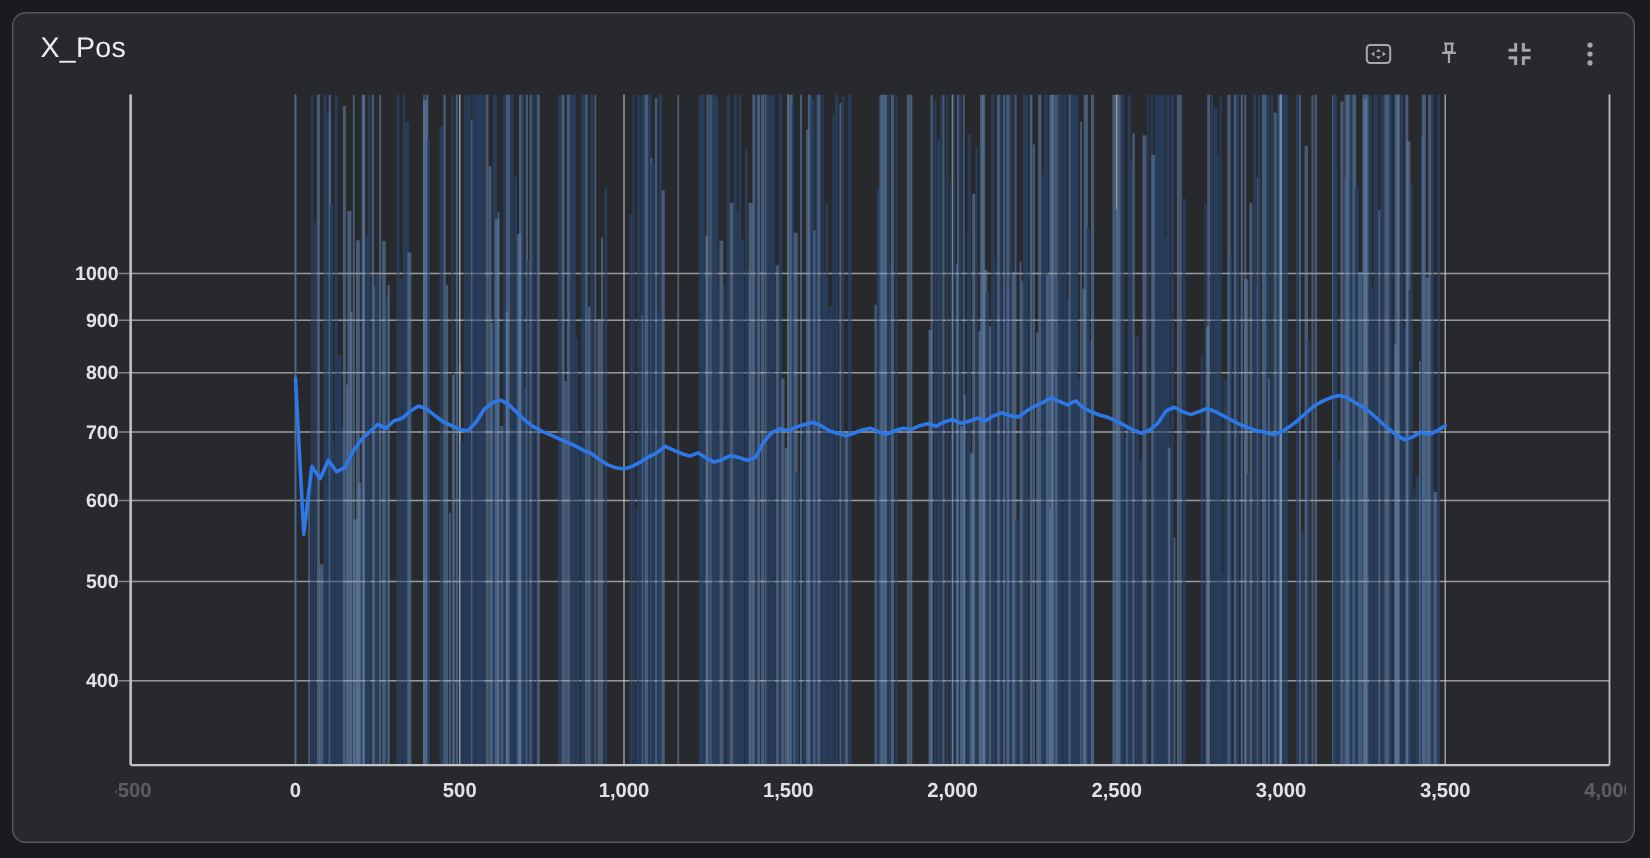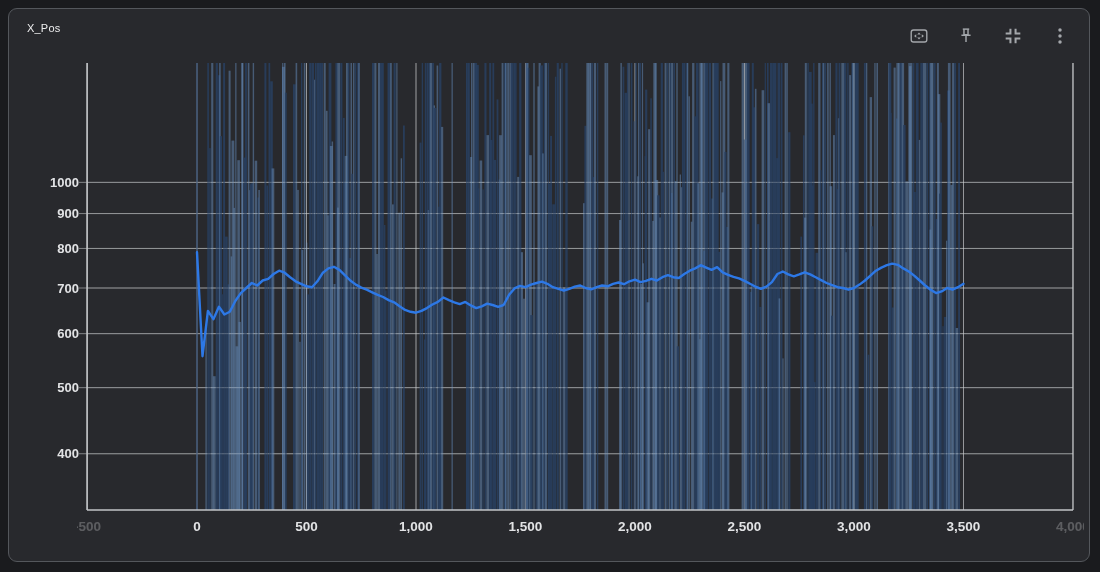--- a/index.html
+++ b/index.html
@@ -1,20 +1,20 @@
 <!DOCTYPE html>
 <html><head>
 <meta charset="utf-8">
 <style>
   html,body{margin:0;padding:0;background:#131416;}
   .page{position:relative;width:1100px;height:572px;background:#1a1b1e;overflow:hidden;
         font-family:"Liberation Sans",sans-serif;}
   .panel{position:absolute;left:8px;top:8px;width:1082px;height:554px;background:#28292d;
          border:1px solid #54575c;border-radius:9px;box-sizing:border-box;}
-  .panel-title{position:absolute;left:27px;top:22px;font-size:11px;font-weight:500;
+  .panel-title{position:absolute;left:27px;top:22px;font-size:19px;font-weight:500;
                color:#ededee;letter-spacing:.2px;cursor:pointer;}
   .toolbar{position:absolute;top:24px;right:28px;display:flex;align-items:center;gap:23px;}
   .tb-btn{width:24px;height:24px;display:flex;align-items:center;justify-content:center;
           cursor:pointer;color:#a4a7ab;}
   .tb-btn svg{display:block;}
   #chart{position:absolute;left:0;top:0;width:1100px;height:572px;}
   #chart text{font-family:"Liberation Sans",sans-serif;font-weight:700;font-size:13px;fill:#e2e3e5;}
   #chart text.xlab{font-size:13.5px;}
 </style>
 </head>

